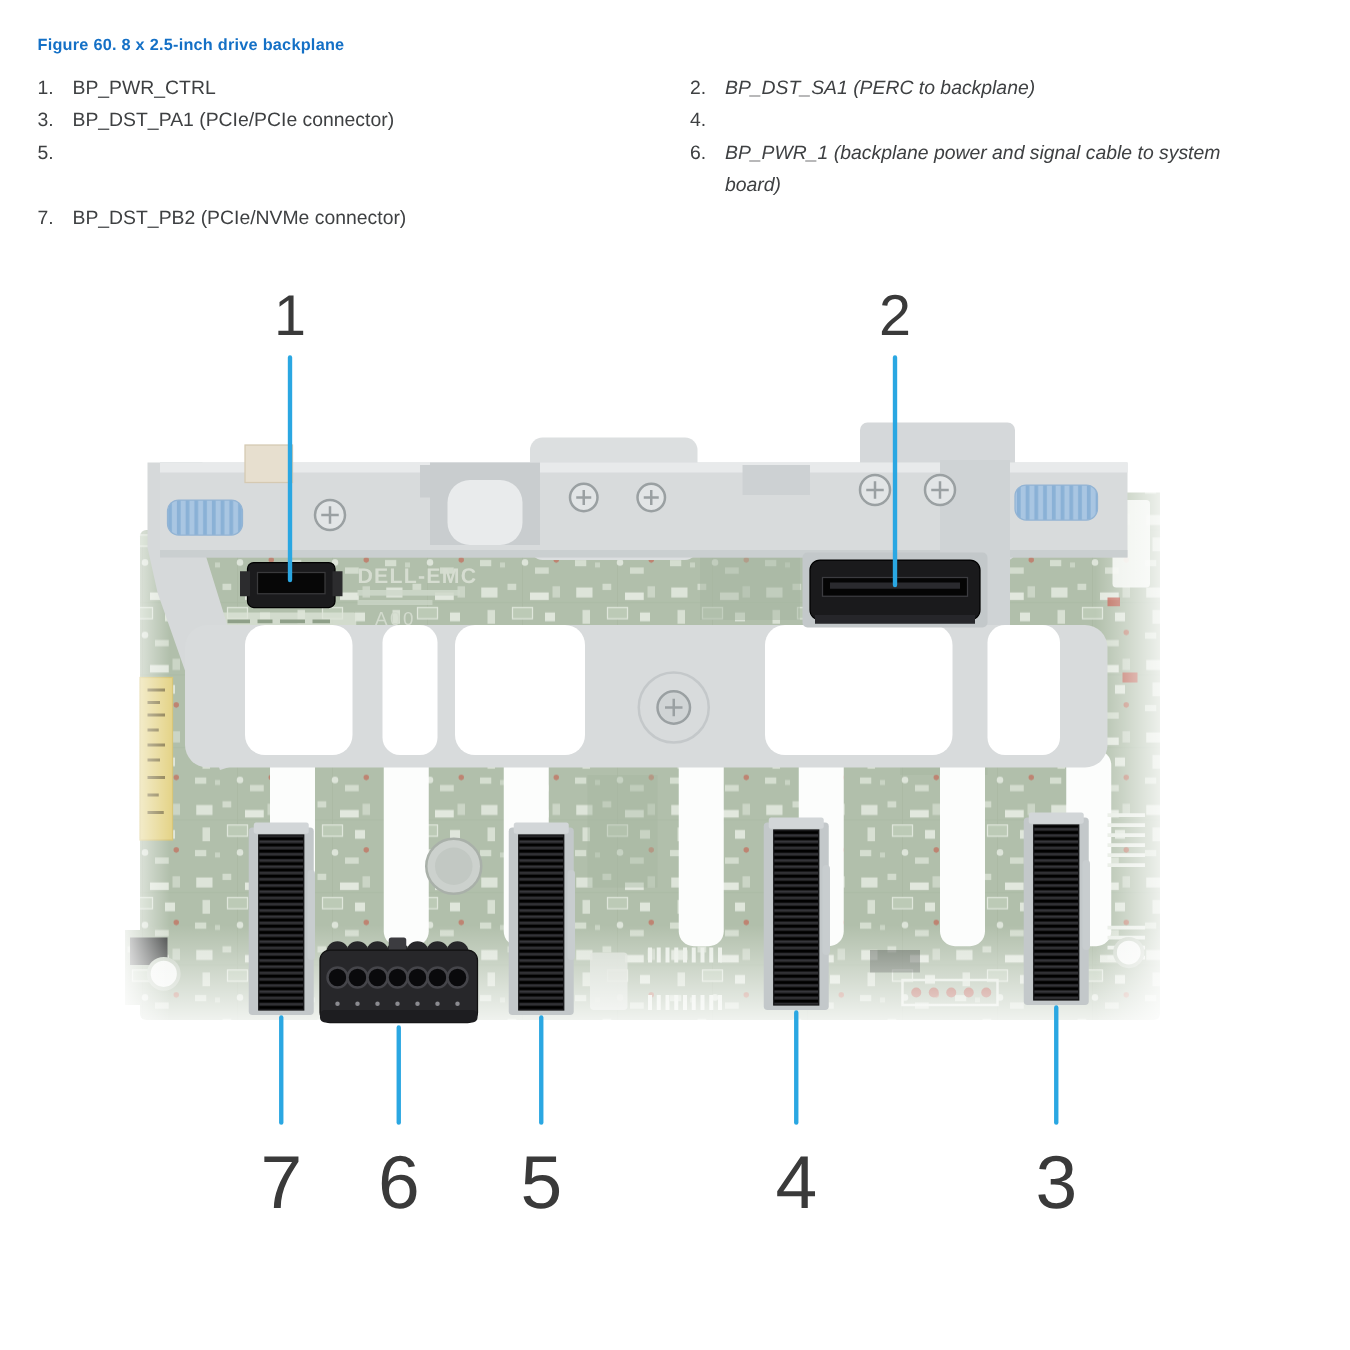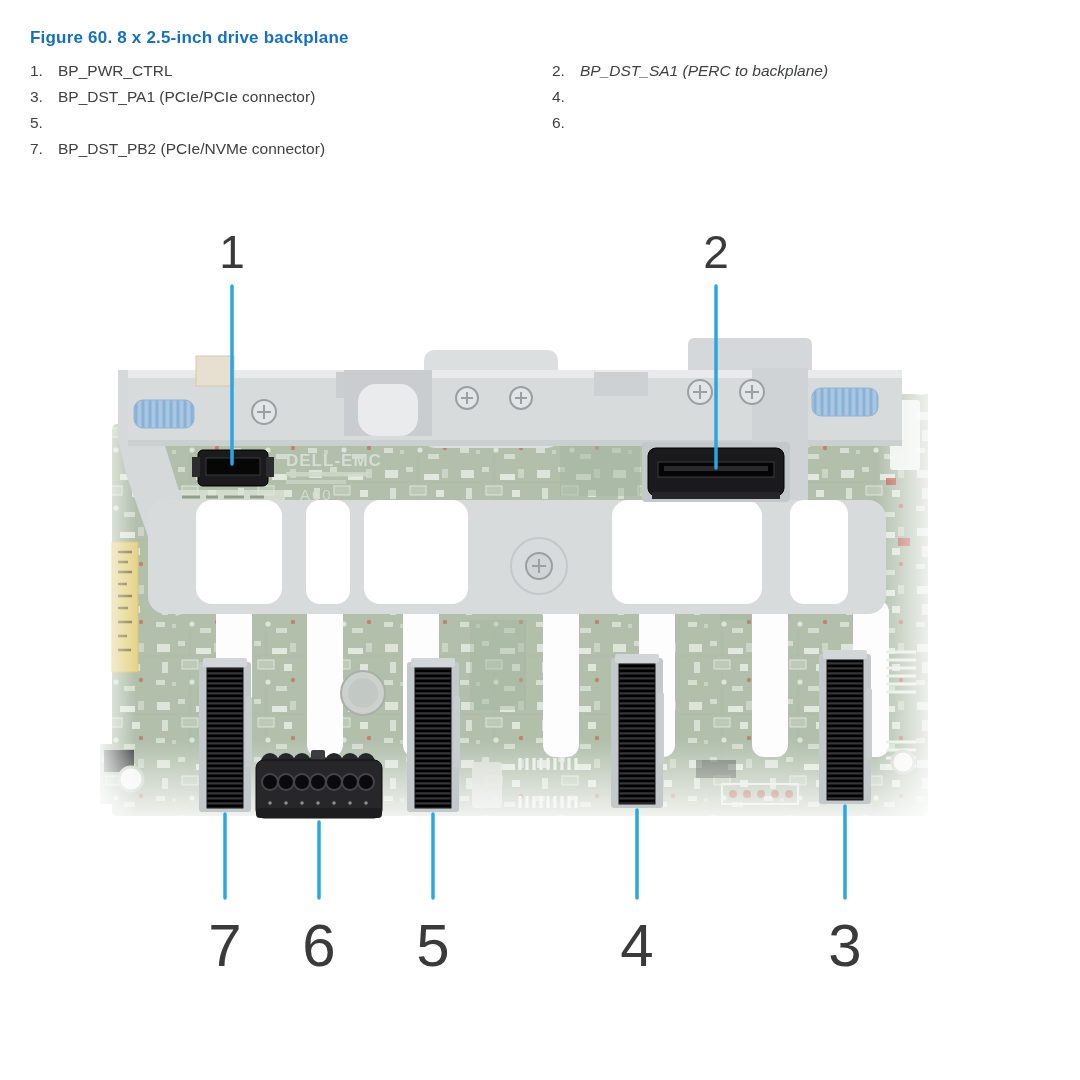--- a/index.html
+++ b/index.html
@@ -1,18 +1,18 @@
 <!DOCTYPE html>
 <html><head>
 <meta charset="utf-8">
 <style>
   html,body{margin:0;padding:0;background:#ffffff;}
   .canvas{position:relative;width:1080px;height:1080px;background:#fff;overflow:hidden;
           font-family:"Liberation Sans",sans-serif;}
-  .fig-title{position:absolute;left:30px;top:28px;font-size:17px;font-weight:bold;
+  .fig-title{position:absolute;left:30px;top:28px;font-size:13px;font-weight:bold;
              color:#1470c6;letter-spacing:.2px;}
   .legend{position:absolute;left:30px;top:58px;display:grid;
           grid-template-columns:522px 480px;color:#3e4042;font-size:15.5px;line-height:26px;}
   .cell{display:flex;align-items:flex-start;}
   .num{width:28px;flex:none;}
   .right .label{max-width:412px;font-style:italic;}
   .figwrap{position:absolute;left:0;top:0;width:1080px;height:1080px;}
   svg{position:absolute;left:0;top:0;}
   .co{font-family:"Liberation Sans",sans-serif;fill:#3a3a3a;text-anchor:middle;}
   .logo{font-family:"Liberation Sans",sans-serif;font-weight:bold;fill:#d6ddd1;letter-spacing:1px;}
@@ -39,20 +39,21 @@
       <span class="label">BP_DST_PA1 (PCIe/PCIe connector)</span>
       </div>
     <div class="cell right">
       <span class="num">4.</span>
       </div>
     <div class="cell left">
       <span class="num">5.</span>
       </div>
     <div class="cell right">
       <span class="num">6.</span>
+      <span class="label">BP_PWR_1 (backplane power and signal cable to system board)</span>
       </div>
     <div class="cell left">
       <span class="num">7.</span>
       <span class="label">BP_DST_PB2 (PCIe/NVMe connector)</span>
       </div>
     <div class="cell right"></div>
   </div>
 
   <div class="figwrap">
   <svg width="1080" height="1080" viewBox="0 0 1080 1080">

